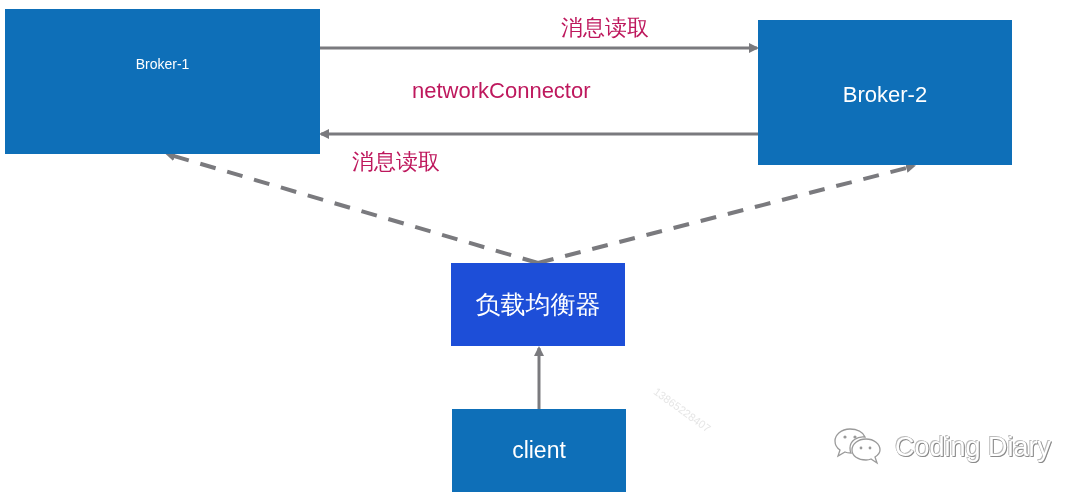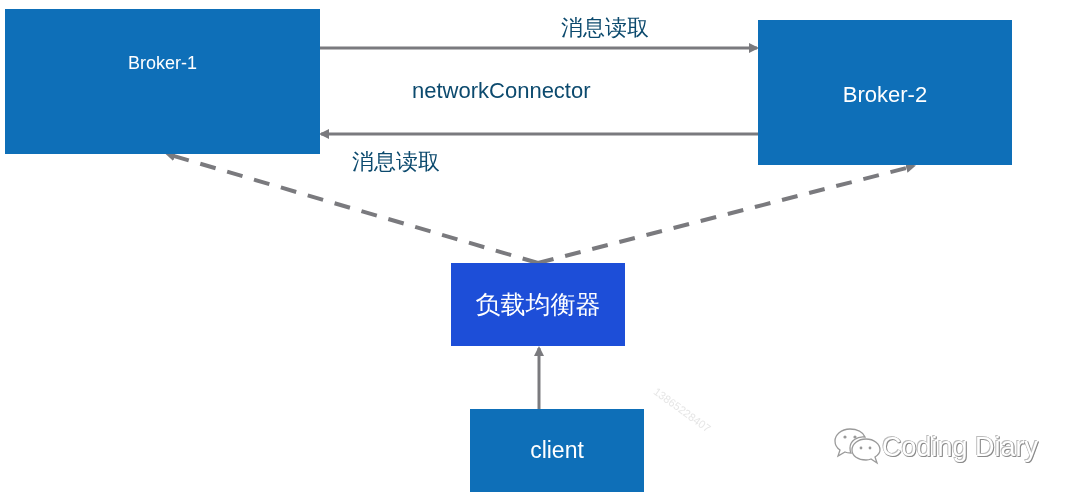--- a/index.html
+++ b/index.html
@@ -1,36 +1,36 @@
 <!DOCTYPE html>
 <html><head>
 <meta charset="utf-8">
 <style>
   html, body { margin: 0; padding: 0; background: #ffffff; }
   body { width: 1080px; height: 498px; position: relative; overflow: hidden;
          font-family: "Liberation Sans", "DejaVu Sans", sans-serif; }
   .box { position: absolute; display: flex; align-items: center; justify-content: center;
          color: #ffffff; }
-  #broker1 { left: 5px; top: 9px; width: 315px; height: 145px; font-size: 18px; padding-bottom: 16px; box-sizing: border-box; }
+  #broker1 { left: 5px; top: 9px; width: 315px; height: 145px; font-size: 14px; padding-bottom: 16px; box-sizing: border-box; }
   #broker1 span { position: relative; top: -10px; }
   #broker2 { left: 758px; top: 20px; width: 254px; height: 145px; font-size: 22px; }
   #broker2 span { position: relative; top: 2px; }
   #lb { left: 451px; top: 263px; width: 174px; height: 83px; font-size: 25px; }
-  #client { left: 452px; top: 409px; width: 174px; height: 83px; font-size: 23px; margin-left: 18px; }
-  .label { position: absolute; color: #0c4a6e; font-size: 22px; white-space: nowrap; }
+  #client { left: 452px; top: 409px; width: 174px; height: 83px; font-size: 23px; }
+  .label { position: absolute; color: #be185d; font-size: 22px; white-space: nowrap; }
   #lbl-top { left: 561px; top: 13px; }
   #lbl-mid { left: 412px; top: 78px; }
   #lbl-bot { left: 352px; top: 147px; }
   svg#arrows { position: absolute; left: 0; top: 0; }
   #phone-wm { position: absolute; left: 655px; top: 384px; font-size: 11px; color: #e6e6e6;
               transform: rotate(36deg); transform-origin: left center; white-space: nowrap; }
   #wm { position: absolute; left: 834px; top: 427px; display: flex; align-items: center; }
   #wm-text { font-size: 27px; color: #ffffff;
              text-shadow: -1px -1px 0 #bcbcbc, 1px 1px 0 #8a8a8a, 1px 0 0 #aaa, 0 1px 0 #aaa;
-             margin-left: 0; }
+             margin-left: 13px; }
 </style>
 </head>
 <body>
 
 <svg id="arrows" width="1080" height="498">
   <defs>
     <marker id="ah" markerWidth="10" markerHeight="10" refX="8" refY="5" orient="auto" markerUnits="userSpaceOnUse">
       <path d="M0,0 L10,5 L0,10 Z" fill="#7a7a7e"></path>
     </marker>
   </defs>

